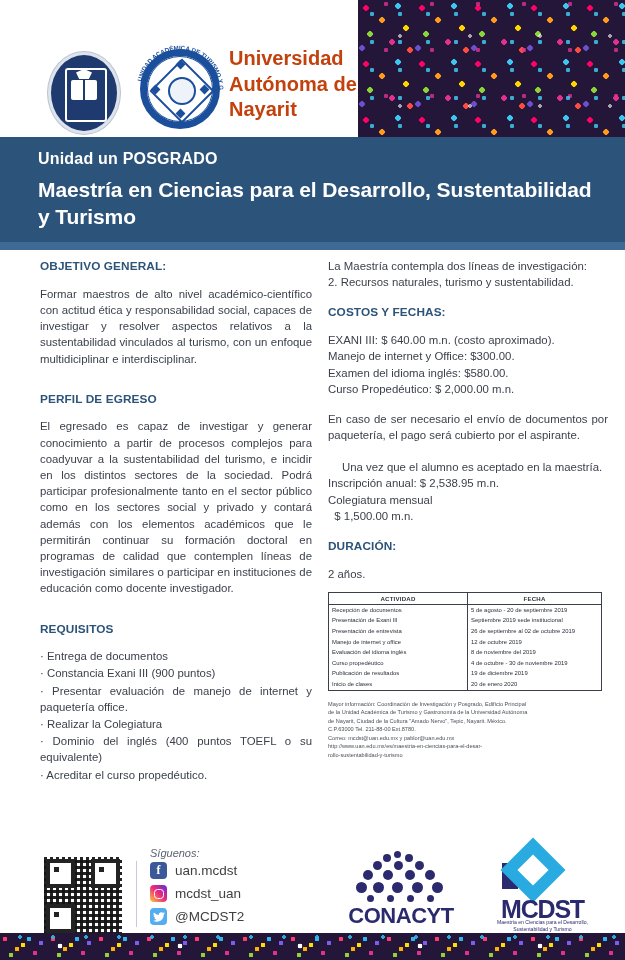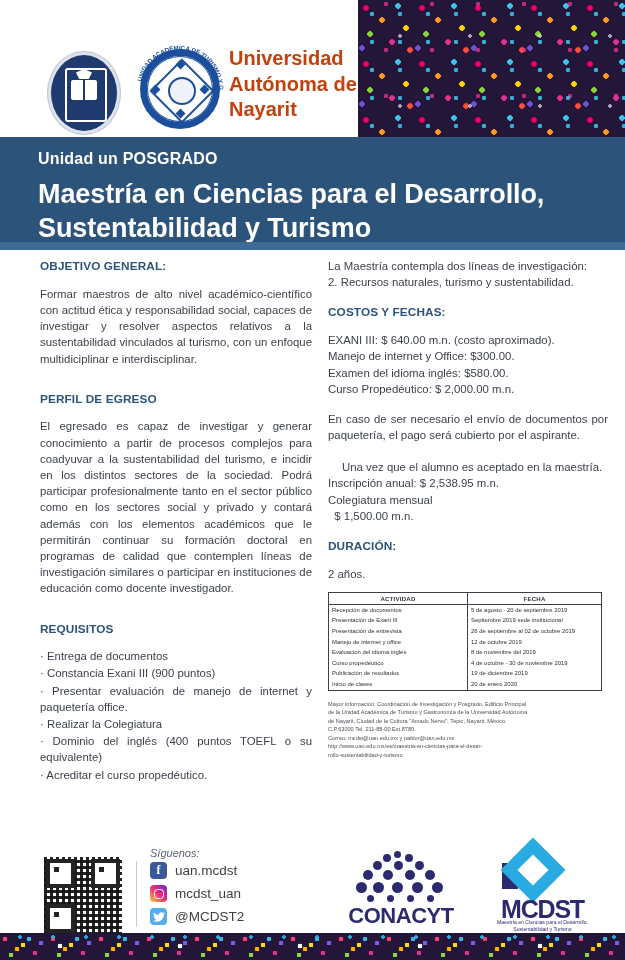--- a/index.html
+++ b/index.html
@@ -41,21 +41,21 @@
     position:absolute;left:0;top:137px;width:625px;height:105px;
     background:#2c5379;
     color:#ffffff;
   }
   .band-kicker{
     position:absolute;left:38px;top:13px;
     font-size:16px;font-weight:bold;letter-spacing:.2px;
   }
   .band-title{
     position:absolute;left:38px;top:40px;right:18px;
-    font-size:27px;font-weight:bold;line-height:1.27;
+    font-size:21px;font-weight:bold;line-height:1.27;
     letter-spacing:-.1px;
   }
   .band-underline{
     position:absolute;left:0;top:242px;width:625px;height:8px;background:#3d6b96;
   }
 
   
   .logo-row{position:absolute;left:0;top:0;width:358px;height:137px;background:#fff;}
   .seal{position:absolute;left:48px;top:52px;width:72px;height:82px;}
   .seal .oval{

